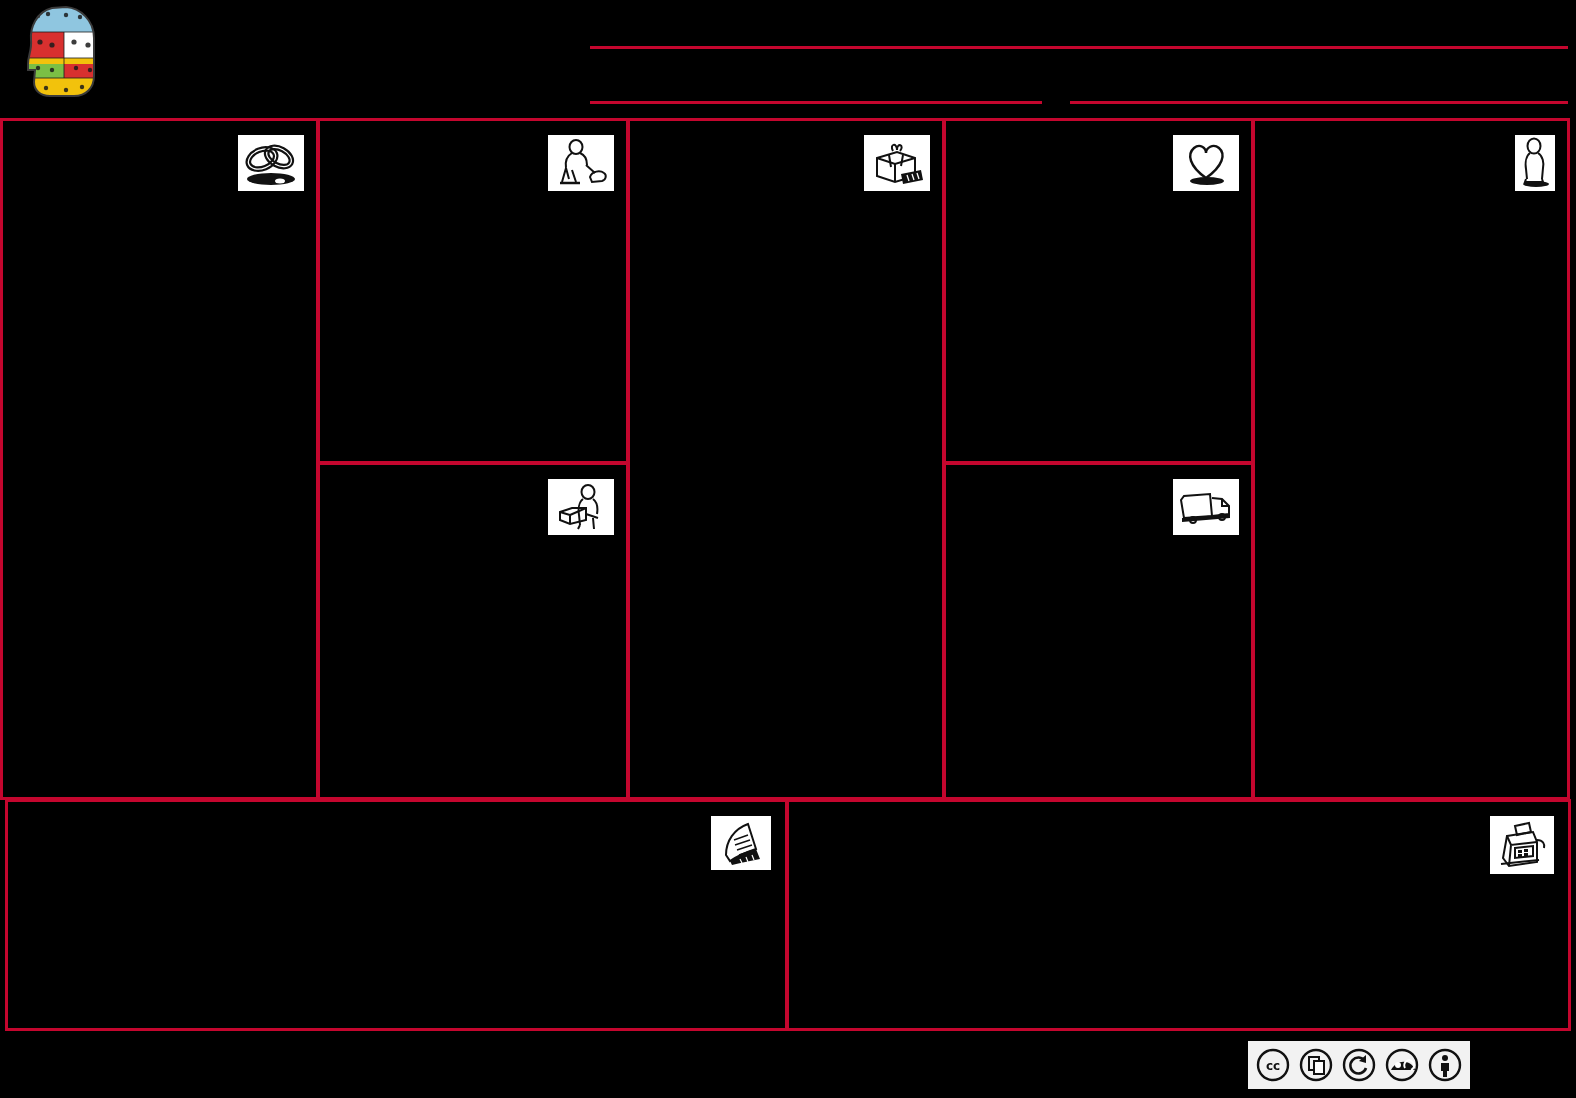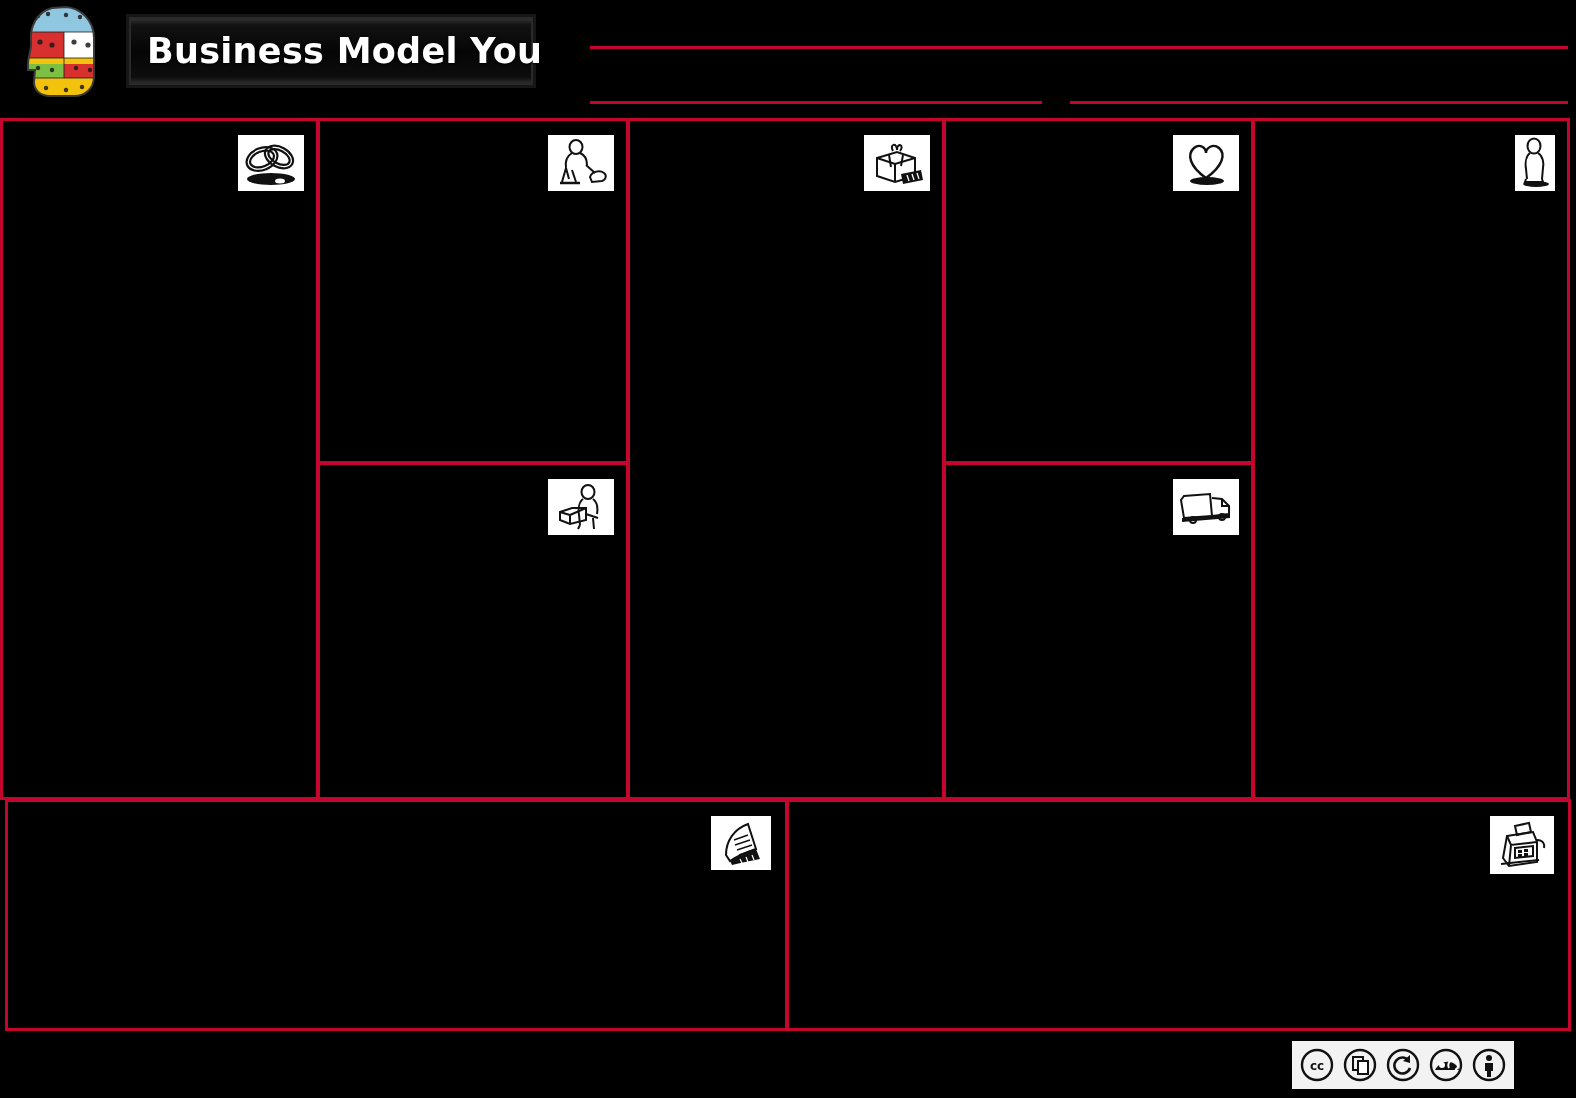--- a/index.html
+++ b/index.html
@@ -51,21 +51,21 @@
   .bcell{position:absolute;border:3px solid #c4062e;box-sizing:border-box;background:#000;}
   .bcell .icon{position:absolute;top:14px;right:14px;width:60px;height:54px;
     background:#fff;display:flex;align-items:center;justify-content:center;}
   .bcell .label{position:absolute;left:14px;top:12px;color:#000;font-size:13px;
     letter-spacing:.5px;text-transform:uppercase;}
   #b-costs  {left:0px;  top:0px;width:783px; height:232px;}
   #b-revenue{left:781px;top:0px;width:785px; height:232px;}
 
   
   #cc-strip{position:absolute;left:1248px;top:1041px;width:222px;height:48px;
-    background:#f2f2f2;display:flex;align-items:center;justify-content:center;gap:9px;margin-left:44px;}
+    background:#f2f2f2;display:flex;align-items:center;justify-content:center;gap:9px;}
   .cc-badge{width:34px;height:34px;}
   .cc-badge svg{display:block;}
 </style>
 </head>
 <body>
 
 <div id="header">
 
   <div id="logo-head">
     <svg width="88" height="96" viewBox="0 0 88 96" xmlns="http://www.w3.org/2000/svg">
@@ -106,23 +106,20 @@
             <circle cx="44" cy="86" r="2.2"></circle>
           <circle cx="60" cy="83" r="2.2"></circle>
         </g>
       </g>
       <path d="M30 4 C14 8 8 24 9 36 C10 46 6 52 6 60 L6 66 L13 66 L12 78
                C12 86 18 92 28 92 L52 92 C64 92 72 84 72 72 L72 34
                C72 16 58 4 44 3 Z" fill="none" stroke="#3b3b3b" stroke-width="2"></path>
     </svg>
   </div>
 
-  <div id="title-plate">
-    <span class="txt">Business Model You</span>
-  </div>
 
   <div class="headline" id="hl-top"></div>
   <div class="headline" id="hl-bl"></div>
   <div class="headline" id="hl-br"></div>
 </div>
 
 <div id="canvas">
 
   <div class="cell" id="c-partners">
     <span class="label"></span>

